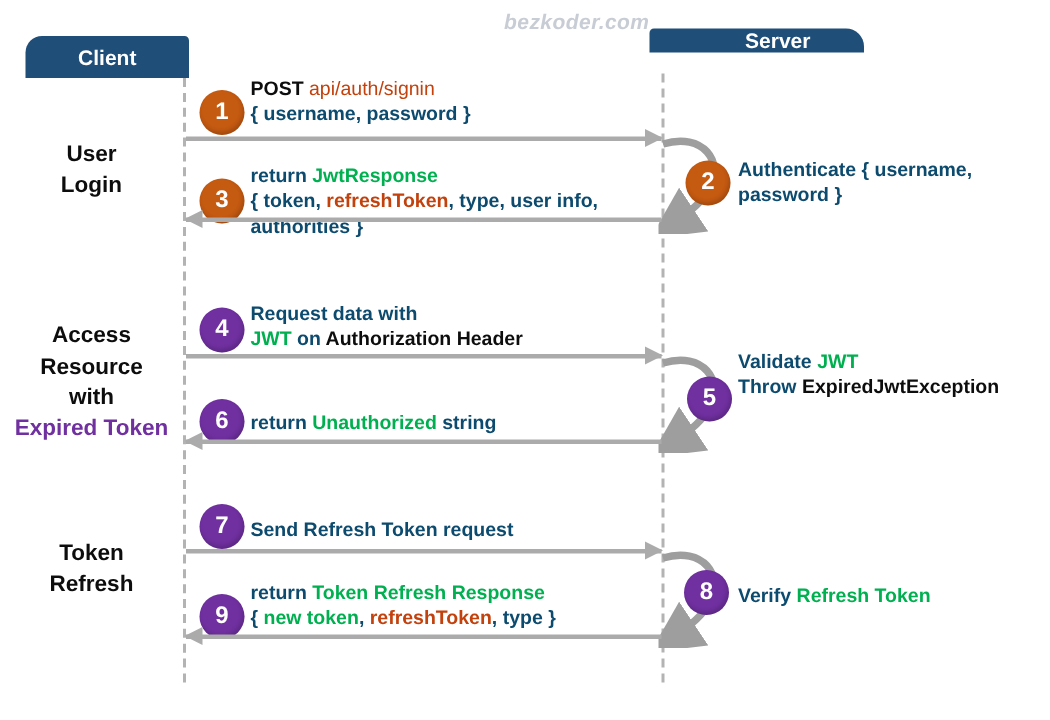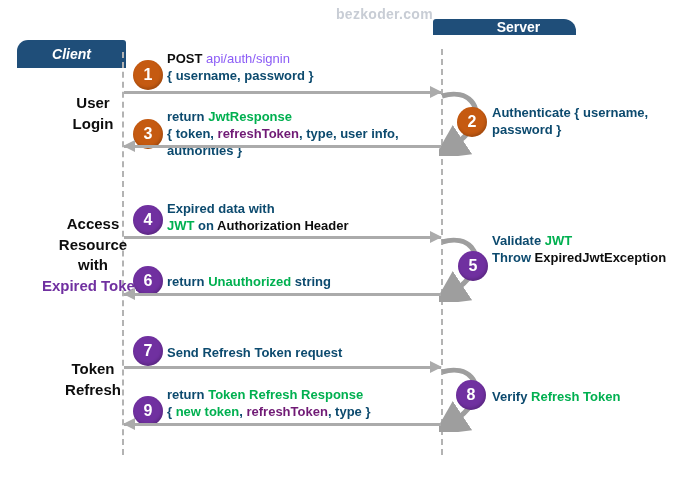--- a/index.html
+++ b/index.html
@@ -2,52 +2,52 @@
 <html><head>
 <meta charset="utf-8">
 <title>diagram</title>
 <style>
   html,body{margin:0;padding:0;background:#fff;}
   .stage{
     position:relative;width:700px;height:480px;background:#fff;overflow:hidden;
     font-family:"Liberation Sans",sans-serif;color:#1a1a1a;
   }
   .watermark{
-    position:absolute;left:336px;top:6px;font-size:14px;font-weight:700;
+    position:absolute;left:336px;top:6px;font-size:14px;font-weight:700;font-style:italic;
     color:#c8cdd5;letter-spacing:.3px;
   }
   .actor{
     position:absolute;background:#1F4E79;color:#fff;font-weight:700;font-size:14px;
     display:flex;align-items:center;justify-content:center;
   }
-  .actor.client{left:17px;top:40px;width:109px;height:28px;border-radius:11px 3px 0 0;font-style:italic;}
+  .actor.client{left:17px;top:24px;width:109px;height:28px;border-radius:11px 3px 0 0;}
   .actor.server{left:433px;top:19px;width:115px;height:16px;border-radius:3px 12px 0 0;padding-left:28px;}
   .lifeline{position:absolute;width:0;border-left:2px dashed #b3b3b3;}
   .lifeline.client{left:122px;top:52px;height:403px;}
   .lifeline.server{left:441px;top:49px;height:406px;}
 
-  .phase{position:absolute;left:0;width:122px;text-align:center;font-weight:700;font-size:15px;line-height:21px;color:#0d0d0d;padding-left:32px;}
+  .phase{position:absolute;left:0;width:122px;text-align:center;font-weight:700;font-size:15px;line-height:21px;color:#0d0d0d;}
   .phase .purple-line{color:#7030A0;}
 
   .badge{
     position:absolute;width:30px;height:30px;border-radius:50%;color:#fff;
     font-weight:700;font-size:16px;display:flex;align-items:center;justify-content:center;
     box-shadow:inset -1px -2px 3px rgba(0,0,0,.18);
   }
   .badge.orange{background:#C55A11;}
   .badge.purple{background:#7030A0;}
 
   .msg-text{position:absolute;left:167px;width:280px;font-size:13px;line-height:17px;}
   .action-text{position:absolute;left:492px;width:205px;font-size:13px;line-height:17px;}
 
   .seg-plain{color:#0c4a6e;font-weight:bold;}
   .seg-bold{color:#0d0d0d;font-weight:700;}
   .seg-green{color:#00B050;font-weight:700;text-align:center;}
-  .seg-purple{color:#701a75;font-weight:700;}
-  .seg-blue{color:#8b5cf6;}
+  .seg-purple{color:#c2410c;font-weight:700;}
+  .seg-blue{color:#c2410c;}
 
   .arrow{position:absolute;left:124px;width:317px;height:3px;background:#ABABAB;}
   .arrow.right::after{
     content:"";position:absolute;right:-1px;top:-5px;width:0;height:0;
     border-top:6.5px solid transparent;border-bottom:6.5px solid transparent;border-left:12px solid #ABABAB;
   }
   .arrow.left::before{
     content:"";position:absolute;left:-1px;top:-5px;width:0;height:0;
     border-top:6.5px solid transparent;border-bottom:6.5px solid transparent;border-right:12px solid #ABABAB;
   }
@@ -103,21 +103,21 @@
 
   <div class="badge orange" style="left:133px;top:119px">3</div>
   <div class="msg-text" style="top:108px">
     <div><span class="seg-plain">return </span><span class="seg-green">JwtResponse</span></div>
     <div><span class="seg-plain">{ token, </span><span class="seg-purple">refreshToken</span><span class="seg-plain">, type, user info, authorities }</span></div>
   </div>
   <div class="arrow left" style="top:145px"></div>
 
   <div class="badge purple" style="left:133px;top:205px">4</div>
   <div class="msg-text" style="top:200px">
-    <div><span class="seg-plain">Expired data with</span></div>
+    <div><span class="seg-plain">Request data with</span></div>
     <div><span class="seg-green">JWT</span><span class="seg-plain"> on </span><span class="seg-bold">Authorization Header</span></div>
   </div>
   <div class="arrow right" style="top:236px"></div>
 
   <svg class="selfloop" style="top:236px" viewBox="0 0 48 66">
     <defs>
         <marker id="ah2" markerWidth="7" markerHeight="7" refX="3" refY="3.5" orient="auto">
           <path d="M0,0 L7,3.5 L0,7 Z" fill="#9E9E9E"></path>
         </marker>
       </defs>

